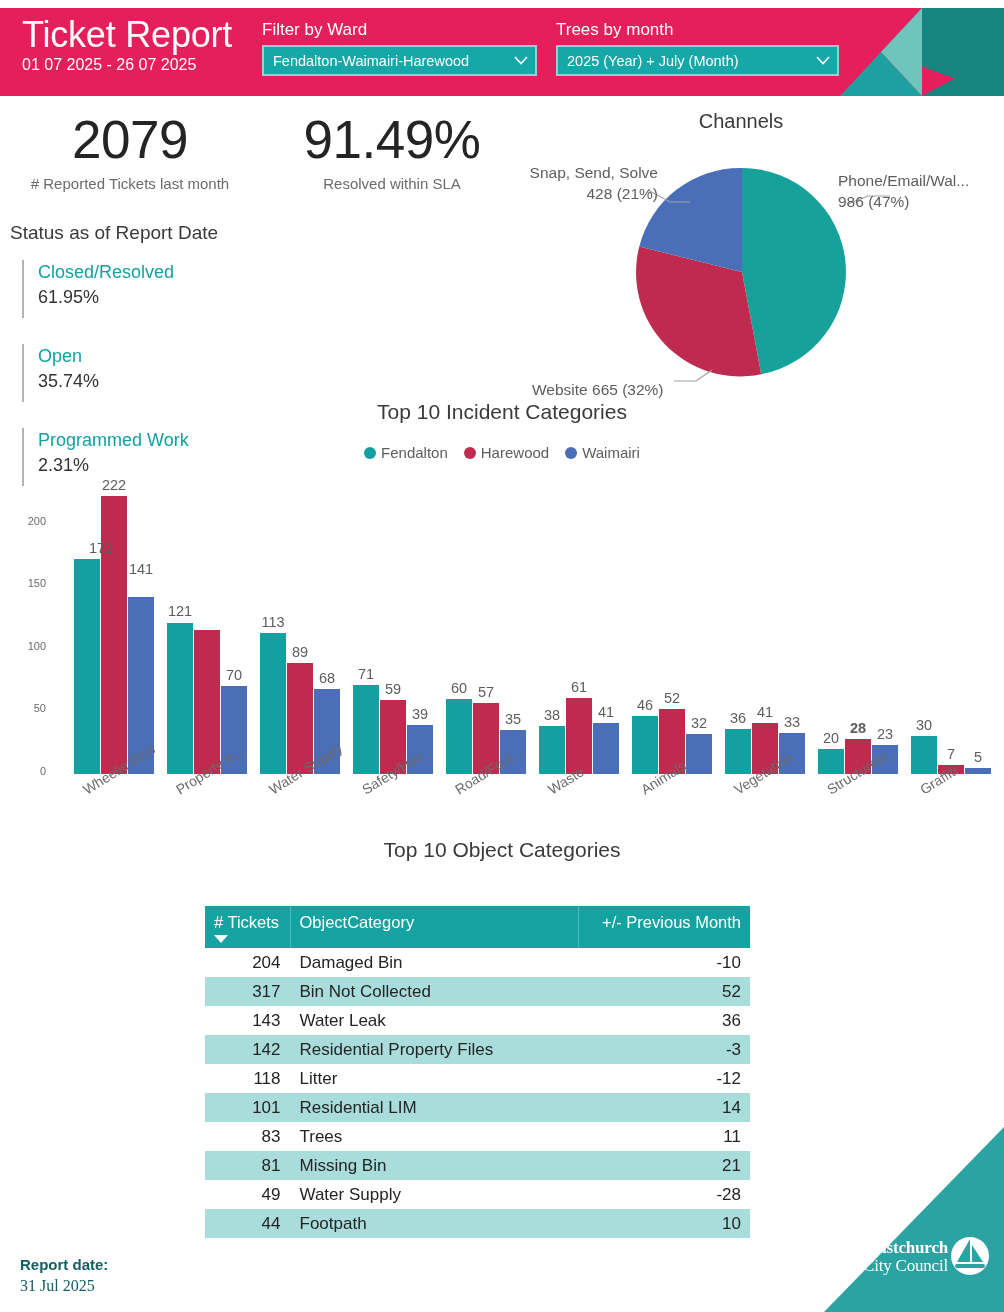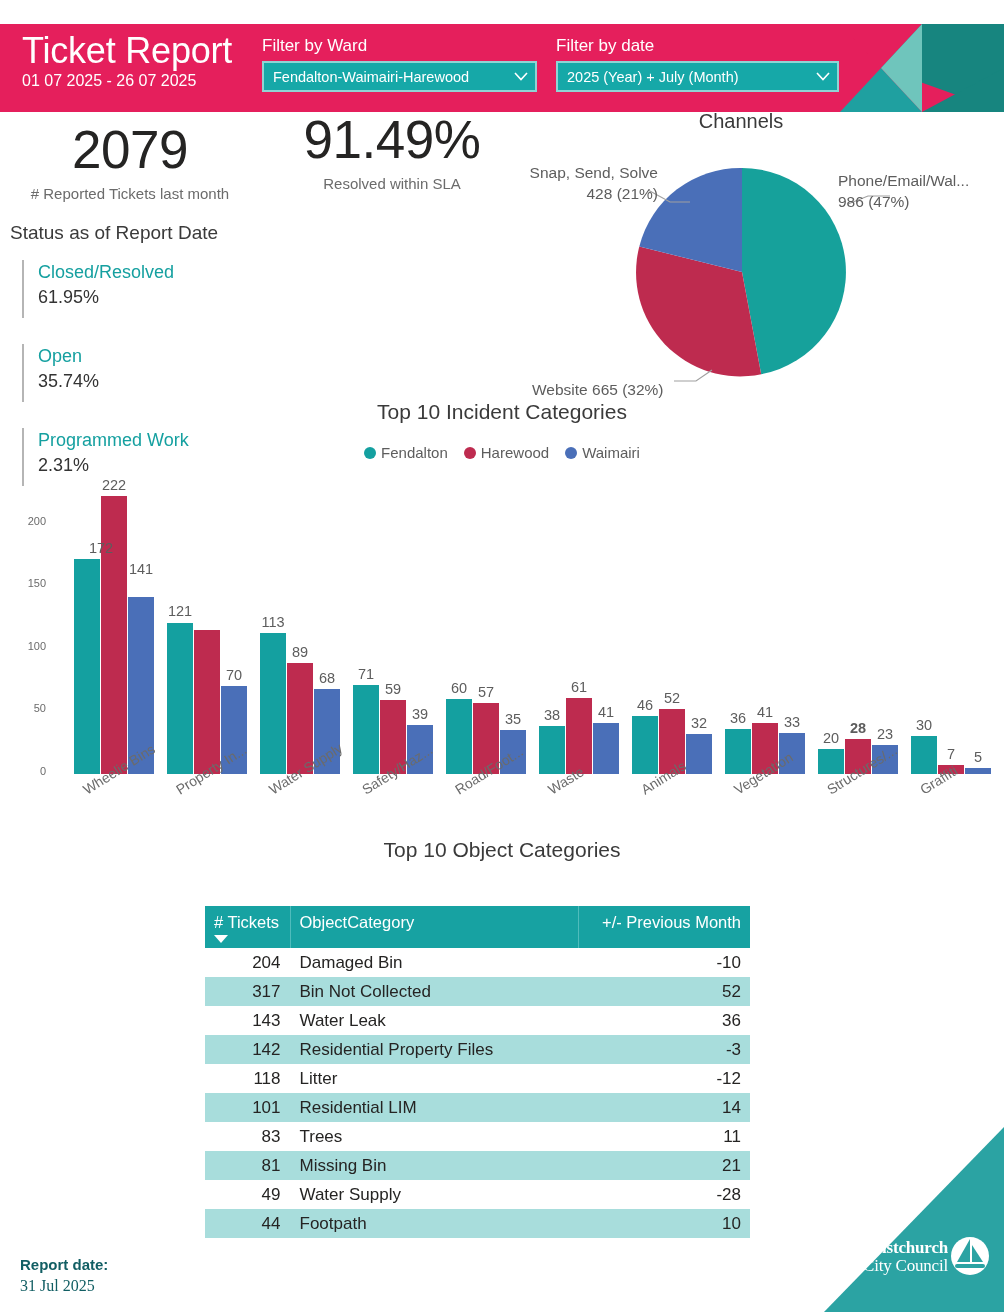--- a/index.html
+++ b/index.html
@@ -7,21 +7,21 @@
     width: 1004px; height: 1312px;
     background: #ffffff;
     font-family: "Liberation Sans", sans-serif;
     color: #333333;
     position: relative;
     overflow: hidden;
   }
 
   
   .header {
-    position: absolute; left: 0; top: 24px;
+    position: absolute; left: 0; top: 8px;
     width: 1004px; height: 88px;
     background: #E51F5C;
     overflow: hidden;
   }
   .hdr-tri-wrap { position: absolute; right: 0; top: 0; width: 164px; height: 88px; }
 
   .title-block { position: absolute; left: 22px; top: 6px; }
   .app-title {
     font-size: 36px; color: #ffffff; font-weight: 400; line-height: 42px;
     letter-spacing: -0.2px;
@@ -161,31 +161,31 @@
     <div class="filter-label">Filter by Ward</div>
     <div class="filter-select">
       <span class="filter-value">Fendalton-Waimairi-Harewood</span>
       <svg class="chev" viewBox="0 0 14 9">
         <polyline points="1,1 7,7.5 13,1" fill="none" stroke="#ffffff" stroke-width="1.6"></polyline>
       </svg>
     </div>
   </div>
 
   <div class="filter-group" style="left:556px; width:283px;">
-    <div class="filter-label">Filter by date</div>
+    <div class="filter-label">Trees by month</div>
     <div class="filter-select">
       <span class="filter-value">2025 (Year) + July (Month)</span>
       <svg class="chev" viewBox="0 0 14 9">
         <polyline points="1,1 7,7.5 13,1" fill="none" stroke="#ffffff" stroke-width="1.6"></polyline>
       </svg>
     </div>
   </div>
 </div>
 
-<div class="kpi" style="left:10px; top:120px; width:240px;">
+<div class="kpi" style="left:10px; top:110px; width:240px;">
   <div class="kpi-value">2079</div>
   <div class="kpi-label"># Reported Tickets last month</div>
 </div>
 <div class="kpi" style="left:272px; top:110px; width:240px;">
   <div class="kpi-value">91.49%</div>
   <div class="kpi-label">Resolved within SLA</div>
 </div>
 
 <div class="status-heading">Status as of Report Date</div>
 

